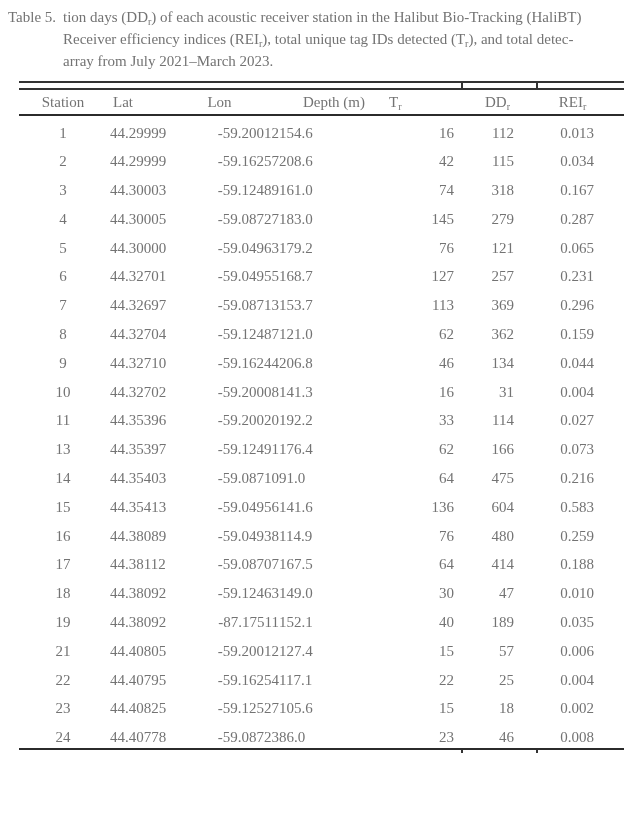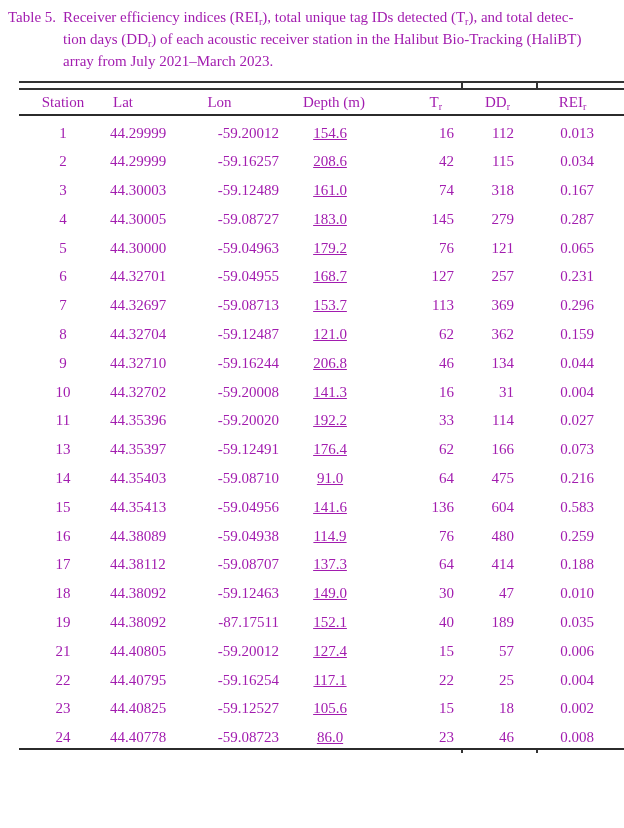--- a/index.html
+++ b/index.html
@@ -2,21 +2,21 @@
 <html><head>
 <meta charset="utf-8">
 <style>
   html, body { margin: 0; padding: 0; background: #ffffff; }
   .page {
     position: relative;
     width: 624px;
     height: 828px;
     background: #ffffff;
     font-family: "Liberation Serif", "DejaVu Serif", serif;
-    color: #a21caf;
+    color: #737373;
     overflow: hidden;
   }
 
   
   .caption {
     position: absolute;
     left: 8px;
     top: 6px;
     width: 610px;
     display: flex;
@@ -75,46 +75,46 @@
     height: 28.8px;
     padding: 7px 0 0 0;
     vertical-align: middle;
   }
 
   
   .th-station { text-align: center; }
   .th-lat     { text-align: left;  padding-left: 6px; }
   .th-lon     { text-align: center; padding-right: 18px; }
   .th-depth   { text-align: center; }
-  .th-tr      { text-align: right; padding-right: 20px; }
+  .th-tr      { text-align: left; padding-right: 20px; }
   .th-ddr     { text-align: center; padding-right: 6px; }
   .th-rei     { text-align: center; padding-right: 20px; }
 
   
   .c0 { text-align: center; }
   .c1 { text-align: left;  padding-left: 3px; }
   .c2 { text-align: right;  padding-left: 25px; }
-  .c3 { text-align: center; padding-right: 8px; text-decoration: underline; }
+  .c3 { text-align: left; padding-right: 8px; }
   .c4 { text-align: right; padding-right: 8px; }
   .c5 { text-align: right; padding-right: 25px; margin-top: 36px; }
   .c6 { text-align: right; padding-right: 32px; }
 
   .bottom-ticks { position: relative; height: 4px; }
   .bottom-ticks .rule-tick { height: 3px; }
 </style>
 </head>
 <body>
 
 <div class="page">
 
   <div class="caption">
     <div class="caption-label">Table 5.</div>
     <div class="caption-text">
+        <div class="cap-line"><span>tion days (DD</span><sub>r</sub><span>) of each acoustic receiver station in the Halibut Bio-Tracking (HaliBT)</span></div>
         <div class="cap-line"><span>Receiver efficiency indices (REI</span><sub>r</sub><span>), total unique tag IDs detected (T</span><sub>r</sub><span>), and total detec-</span></div>
-        <div class="cap-line"><span>tion days (DD</span><sub>r</sub><span>) of each acoustic receiver station in the Halibut Bio-Tracking (HaliBT)</span></div>
         <div class="cap-line"><span>array from July 2021–March 2023.</span></div>
       </div>
   </div>
 
   <div class="table-area">
     <div class="double-rule">
       <span class="rule-tick tick-a"></span>
       <span class="rule-tick tick-b"></span>
     </div>
 
@@ -272,21 +272,21 @@
             <td class="c2">-59.04938</td>
             <td class="c3">114.9</td>
             <td class="c4">76</td>
             <td class="c5">480</td>
             <td class="c6">0.259</td>
           </tr>
           <tr>
             <td class="c0">17</td>
             <td class="c1">44.38112</td>
             <td class="c2">-59.08707</td>
-            <td class="c3">137.3</td>
+            <td class="c3">167.5</td>
             <td class="c4">64</td>
             <td class="c5">414</td>
             <td class="c6">0.188</td>
           </tr>
           <tr>
             <td class="c0">18</td>
             <td class="c1">44.38092</td>
             <td class="c2">-59.12463</td>
             <td class="c3">149.0</td>
             <td class="c4">30</td>

